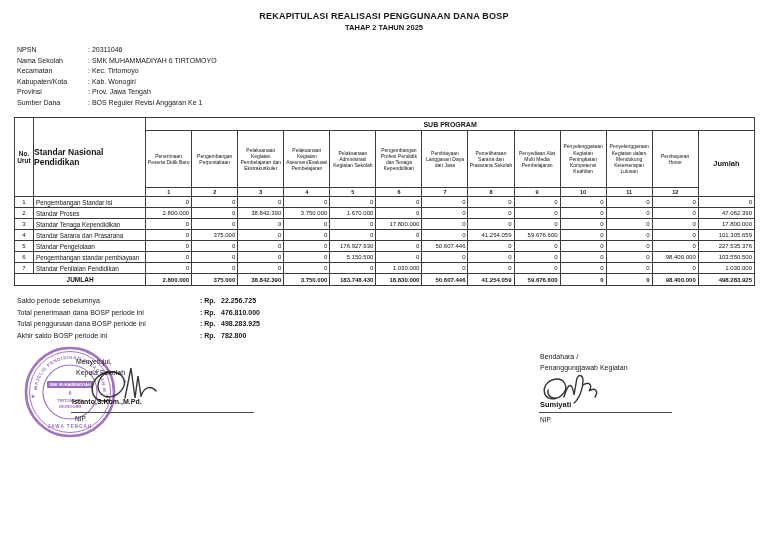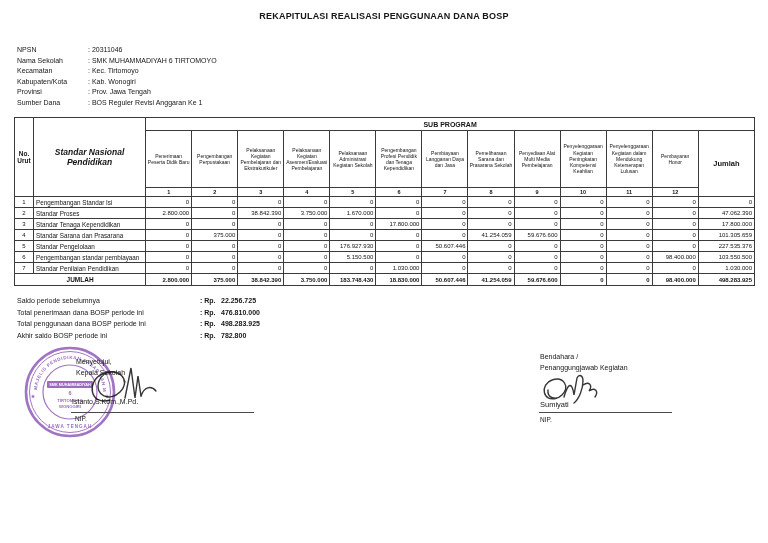--- a/index.html
+++ b/index.html
@@ -18,21 +18,21 @@
   .info-row { display:flex; height:10.6px; line-height:10.6px; }
   .info-label { width:71px; }
   .info-value { white-space:nowrap; }
 
   
   table { position:absolute; left:14px; top:117px; width:741px;
     border-collapse:collapse; table-layout:fixed; }
   th, td { border:1px solid #3a3a3a; overflow:hidden; padding:0; color:#141414; }
   .group-h { font-size:7px; font-weight:bold; text-align:center; height:13px; }
   .no-h  { font-size:6.5px; font-weight:bold; text-align:center; line-height:1.1; }
-  .snp-h { font-size:8.5px; font-weight:bold; text-align:center; line-height:1.2;font-style:italic; }
+  .snp-h { font-size:8.5px; font-weight:bold; text-align:left; line-height:1.2; }
   .col-h { font-size:5px; font-weight:400; text-align:center; vertical-align:middle;
            line-height:1.25; padding:1px; height:57px; }
   .jum-h { font-size:7.5px; font-weight:bold; text-align:center; }
   .num-h { font-size:5.5px; font-weight:bold; text-align:center; height:9px; }
   tbody tr { height:11px; }
   .c-no    { font-size:6px;  text-align:center; }
   .c-label { font-size:6.3px; text-align:left; padding-left:2px; white-space:nowrap; }
   .c-num   { font-size:6px;  text-align:right; padding-right:2px; white-space:nowrap; }
   .total-row { height:12px; }
   .total-row td { font-weight:bold; }
@@ -40,32 +40,33 @@
 
   
   .summary { position:absolute; left:17px; top:295px; font-size:7px; }
   .sum-row { display:flex; height:11.5px; line-height:11.5px; }
   .sum-label { width:183px; }
   .sum-prefix { width:21px; font-weight:bold; }
   .sum-value { font-weight:bold; }
 
   
   .sig-text { position:absolute; font-size:7px; line-height:10.5px; }
-  .sig-name { position:absolute; font-size:7px; font-weight:normal; white-space:nowrap; }
+  .sig-name { position:absolute; font-size:7px; font-weight:bold; white-space:nowrap; }
   .sig-line { position:absolute; border-top:1px solid #4a4a4a; height:0; }
   .sig-nip  { position:absolute; font-size:6.5px; }
   svg { position:absolute; }
 </style>
 </head>
 <body>
 
 <div id="page">
 
   <div class="title-block">
     <div class="t1">REKAPITULASI REALISASI PENGGUNAAN DANA BOSP</div>
+    <div class="t3">TAHAP 2 TAHUN 2025</div>
   </div>
 
   <div class="info" id="info-block">
       <div class="info-row">
         <span class="info-label">NPSN</span>
         <span class="info-value">: 20311046</span>
       </div>
       <div class="info-row">
         <span class="info-label">Nama Sekolah</span>
         <span class="info-value">: SMK MUHAMMADIYAH 6 TIRTOMOYO</span>

